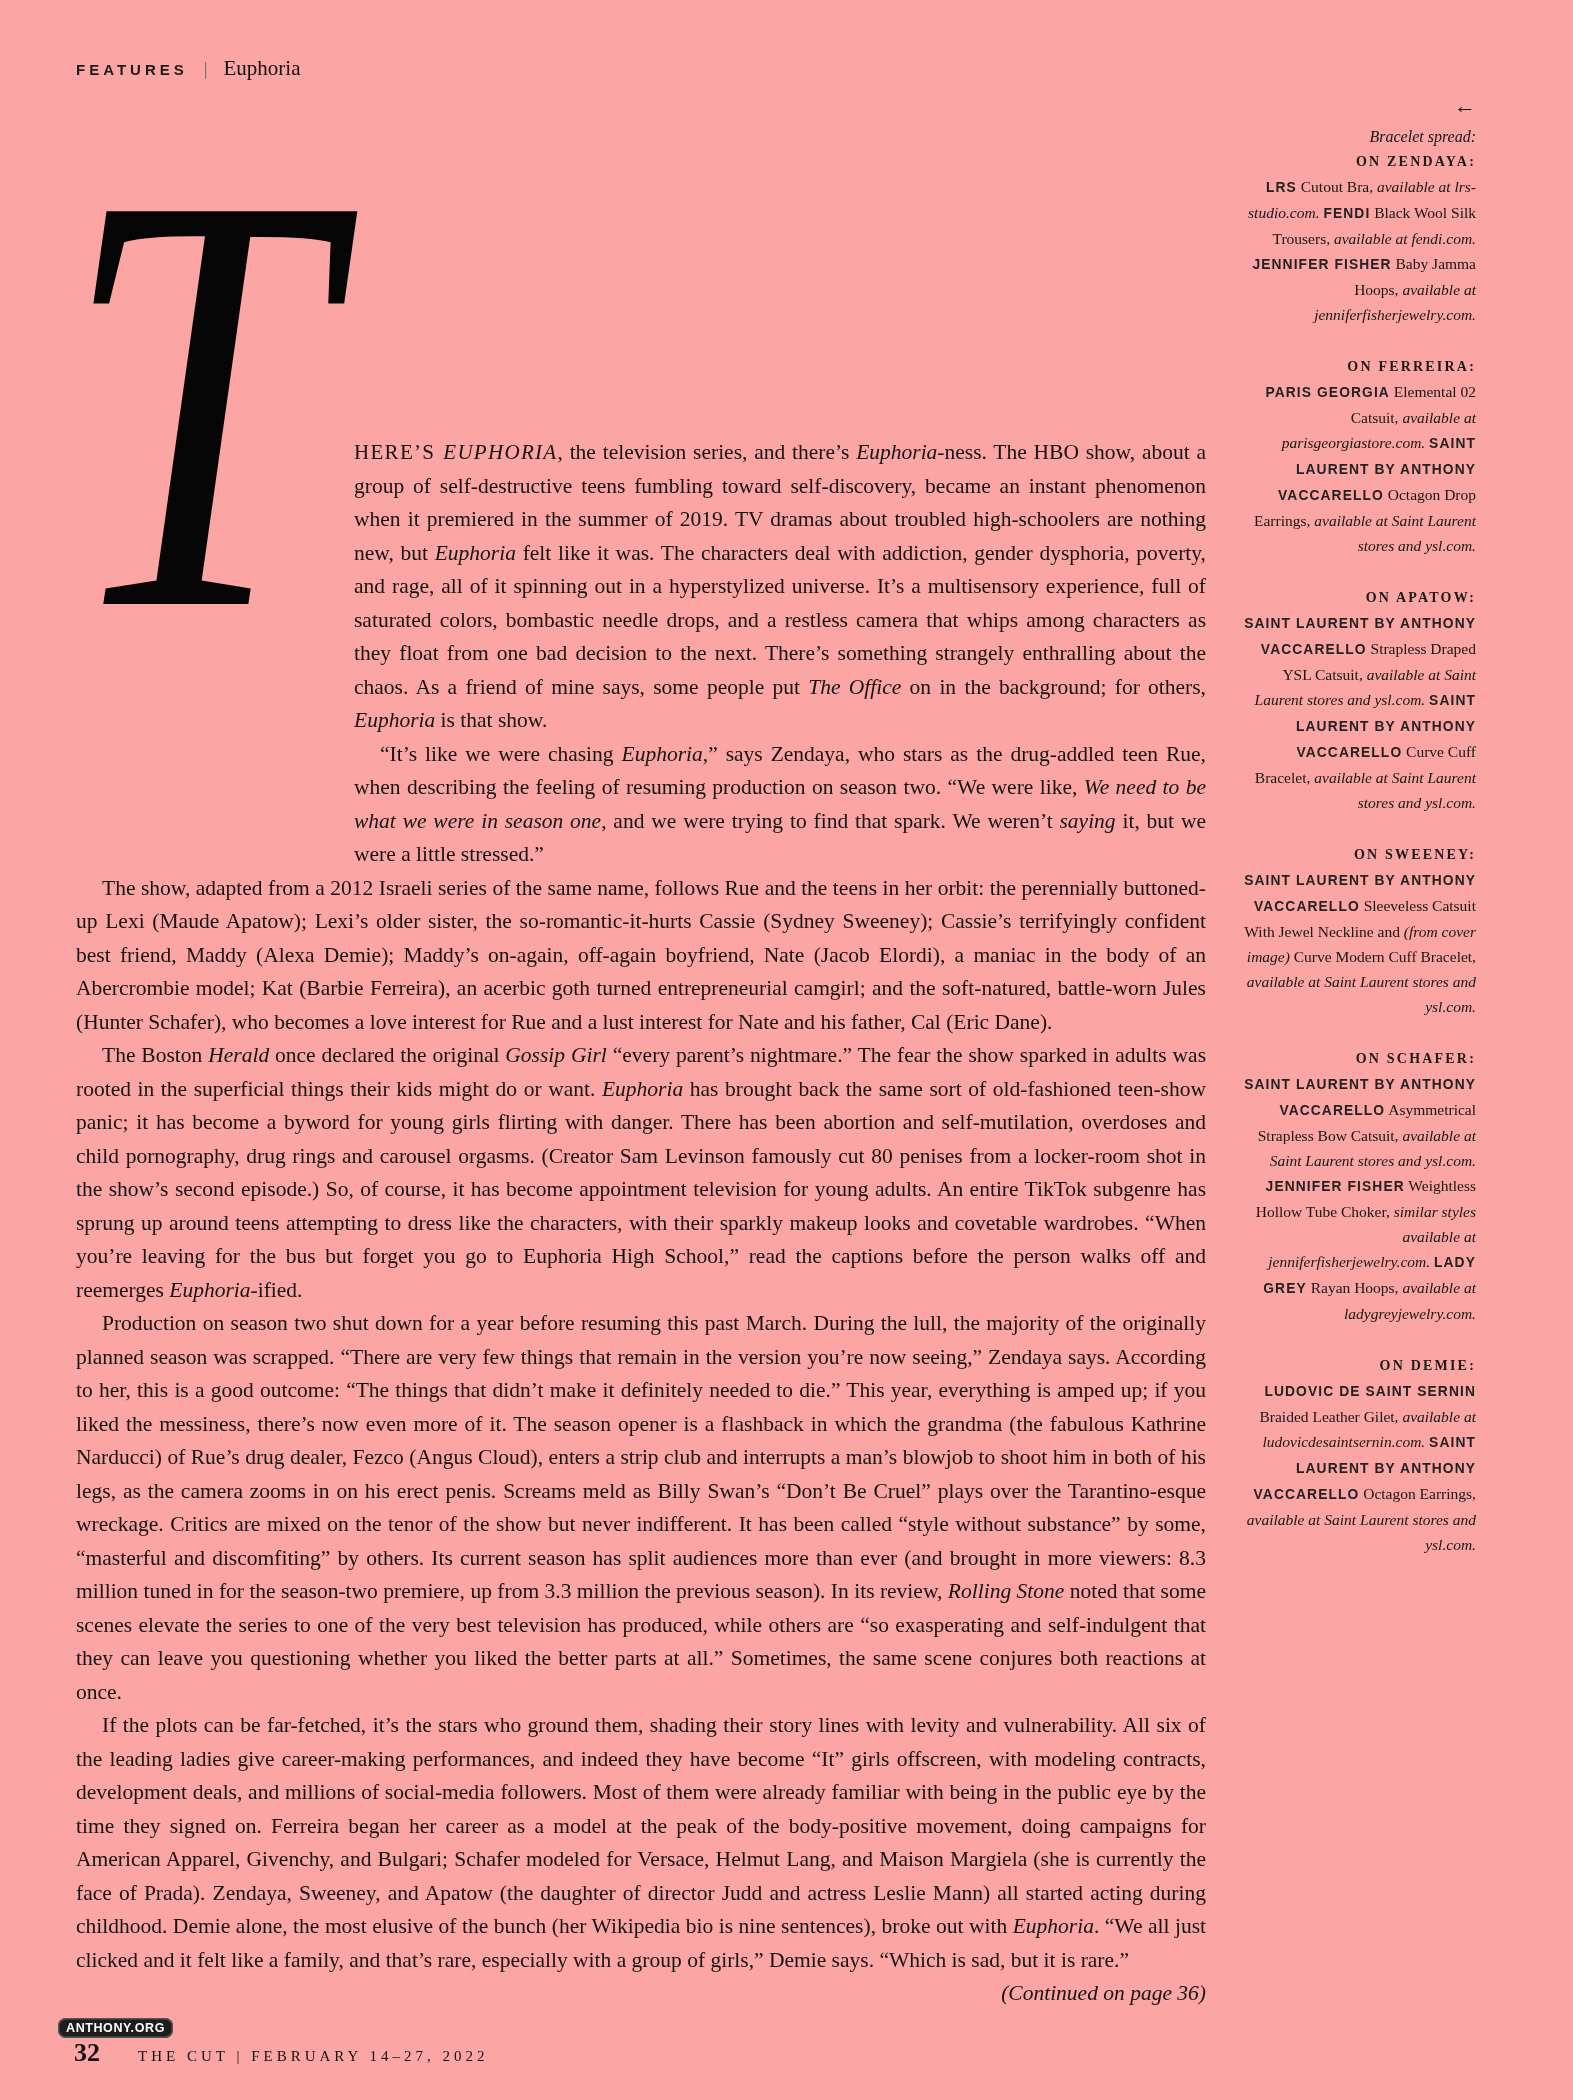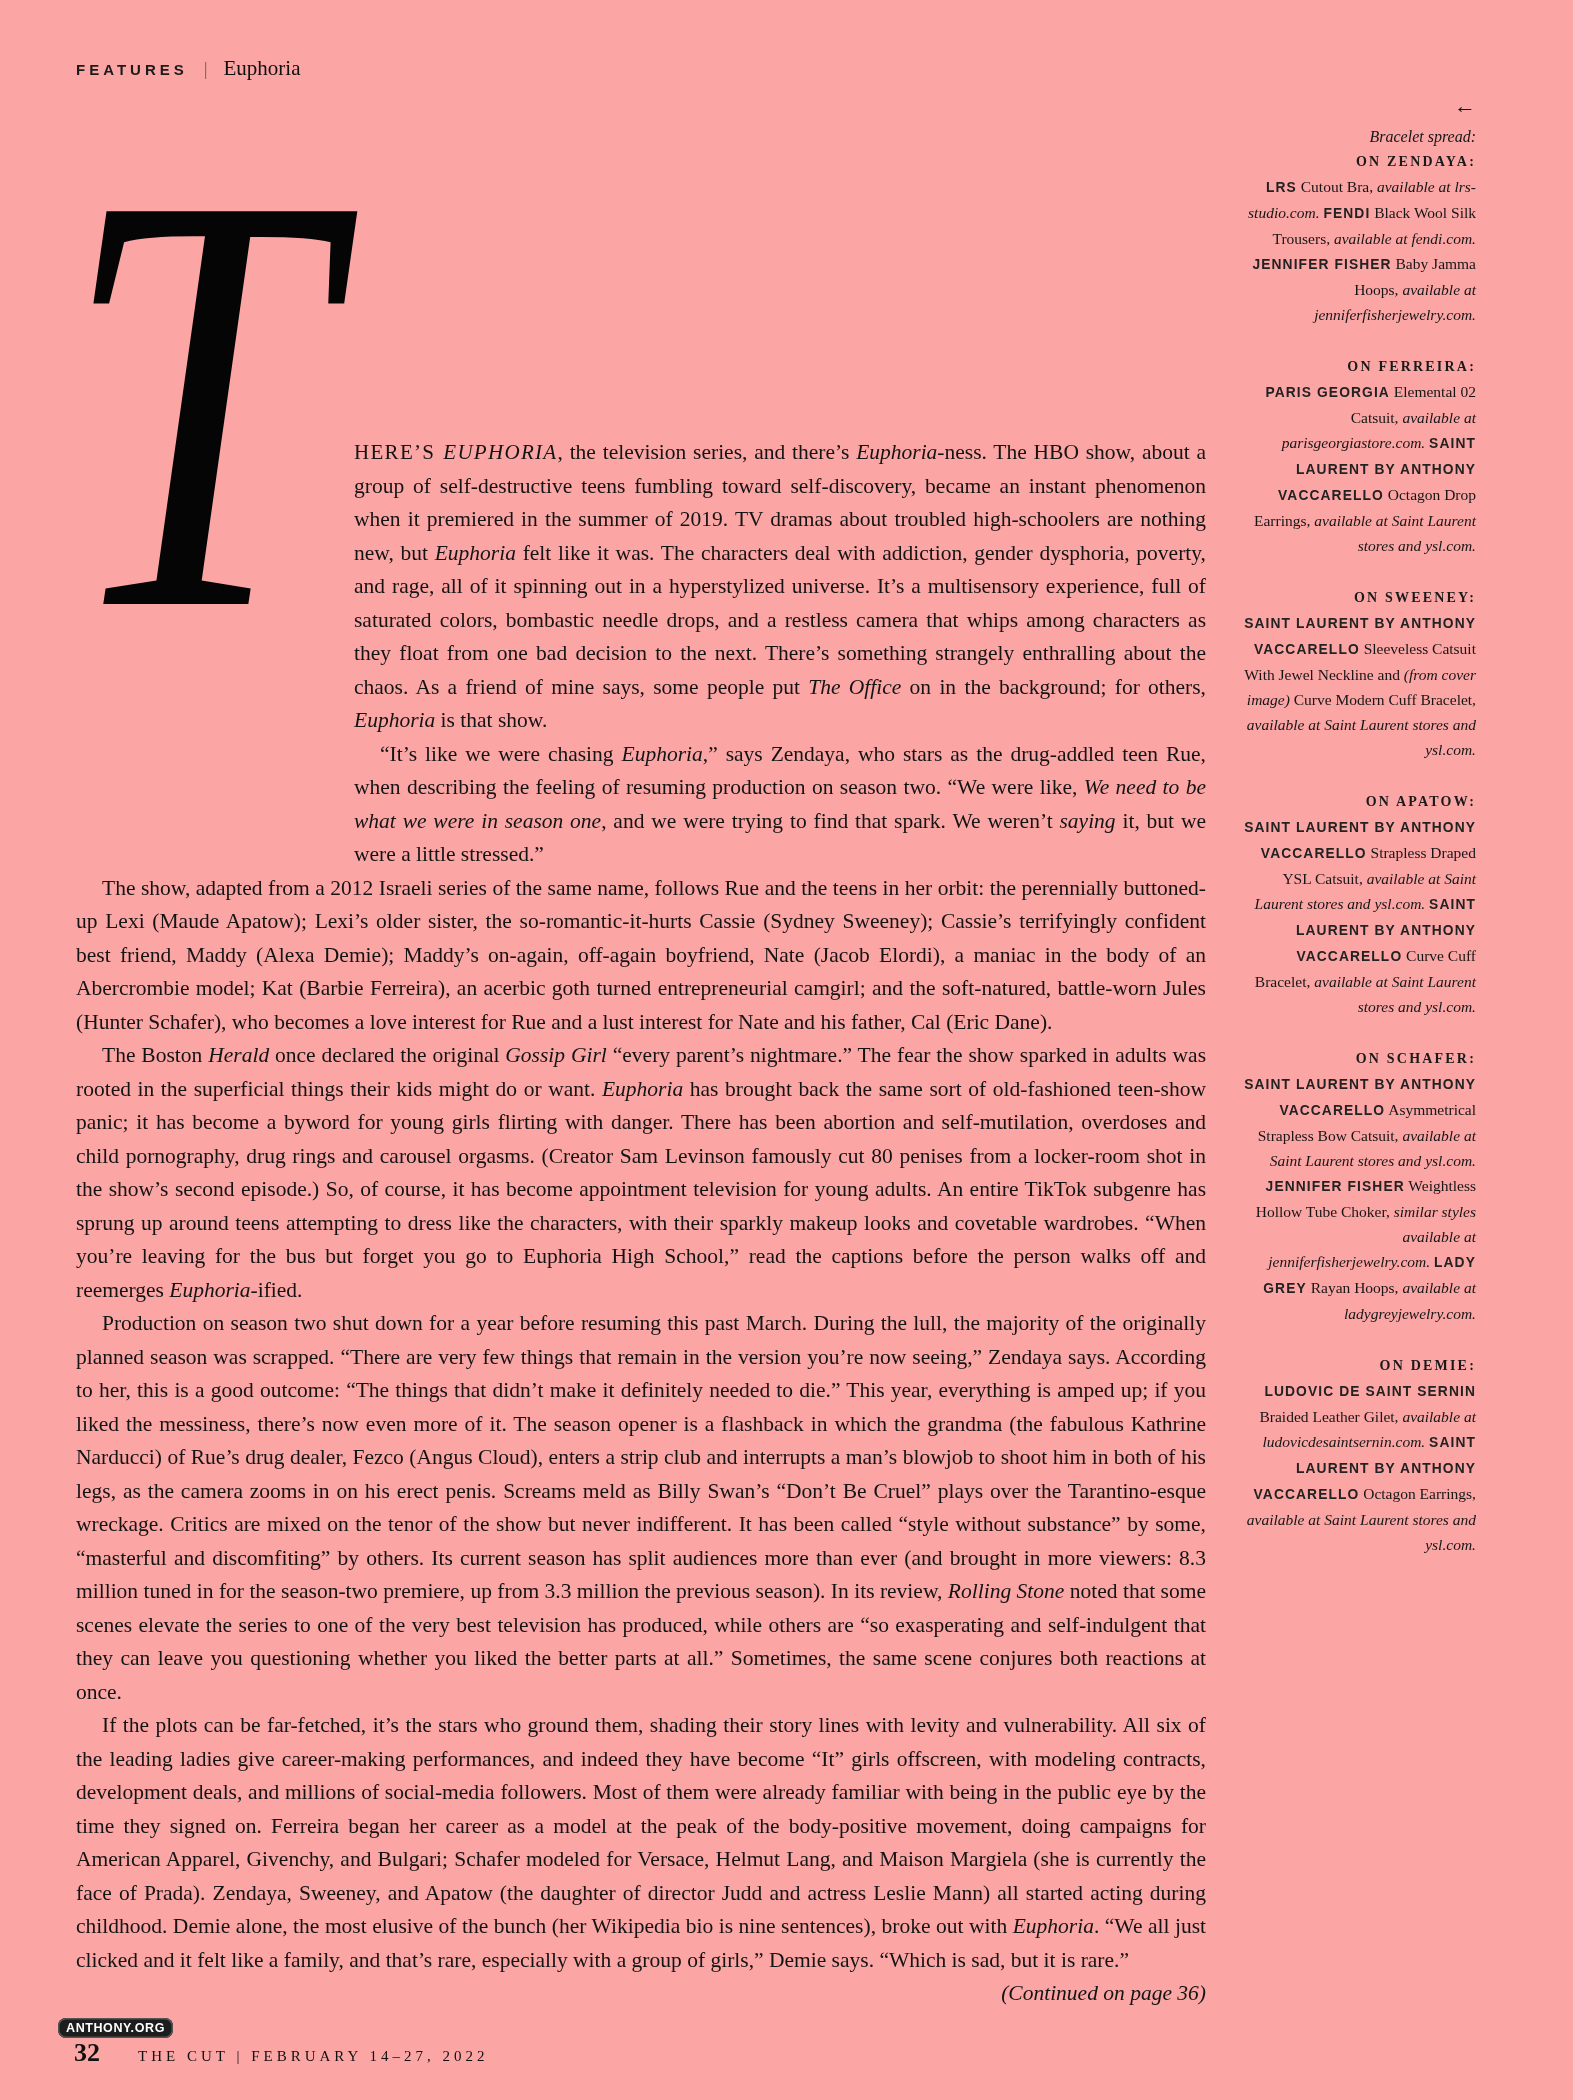--- a/index.html
+++ b/index.html
@@ -79,26 +79,26 @@
   <div class="credit-section">
         <div class="credit-lead">Bracelet spread:</div>
         <div class="credit-header">ON ZENDAYA:</div>
         <div class="credit-body"><span class="brand">LRS</span><span> Cutout Bra, </span><span class="it">available at lrs-studio.com.</span><span> </span><span class="brand">FENDI</span><span> Black Wool Silk Trousers, </span><span class="it">available at fendi.com.</span><span> </span><span class="brand">JENNIFER FISHER</span><span> Baby Jamma Hoops, </span><span class="it">available at jenniferfisherjewelry.com.</span></div>
       </div>
       <div class="credit-section">
         <div class="credit-header">ON FERREIRA:</div>
         <div class="credit-body"><span class="brand">PARIS GEORGIA</span><span> Elemental 02 Catsuit, </span><span class="it">available at parisgeorgiastore.com.</span><span> </span><span class="brand">SAINT LAURENT BY ANTHONY VACCARELLO</span><span> Octagon Drop Earrings, </span><span class="it">available at Saint Laurent stores and ysl.com.</span></div>
       </div>
       <div class="credit-section">
+        <div class="credit-header">ON APATOW:</div>
+        <div class="credit-body"><span class="brand">SAINT LAURENT BY ANTHONY VACCARELLO</span><span> Strapless Draped YSL Catsuit, </span><span class="it">available at Saint Laurent stores and ysl.com.</span><span> </span><span class="brand">SAINT LAURENT BY ANTHONY VACCARELLO</span><span> Curve Cuff Bracelet, </span><span class="it">available at Saint Laurent stores and ysl.com.</span></div>
+      </div>
+      <div class="credit-section">
         <div class="credit-header">ON SWEENEY:</div>
         <div class="credit-body"><span class="brand">SAINT LAURENT BY ANTHONY VACCARELLO</span><span> Sleeveless Catsuit With Jewel Neckline and </span><span class="it">(from cover image)</span><span> Curve Modern Cuff Bracelet, </span><span class="it">available at Saint Laurent stores and ysl.com.</span></div>
-      </div>
-      <div class="credit-section">
-        <div class="credit-header">ON APATOW:</div>
-        <div class="credit-body"><span class="brand">SAINT LAURENT BY ANTHONY VACCARELLO</span><span> Strapless Draped YSL Catsuit, </span><span class="it">available at Saint Laurent stores and ysl.com.</span><span> </span><span class="brand">SAINT LAURENT BY ANTHONY VACCARELLO</span><span> Curve Cuff Bracelet, </span><span class="it">available at Saint Laurent stores and ysl.com.</span></div>
       </div>
       <div class="credit-section">
         <div class="credit-header">ON SCHAFER:</div>
         <div class="credit-body"><span class="brand">SAINT LAURENT BY ANTHONY VACCARELLO</span><span> Asymmetrical Strapless Bow Catsuit, </span><span class="it">available at Saint Laurent stores and ysl.com.</span><span> </span><span class="brand">JENNIFER FISHER</span><span> Weightless Hollow Tube Choker, </span><span class="it">similar styles available at jenniferfisherjewelry.com.</span><span> </span><span class="brand">LADY GREY</span><span> Rayan Hoops, </span><span class="it">available at ladygreyjewelry.com.</span></div>
       </div>
       <div class="credit-section">
         <div class="credit-header">ON DEMIE:</div>
         <div class="credit-body"><span class="brand">LUDOVIC DE SAINT SERNIN</span><span> Braided Leather Gilet, </span><span class="it">available at ludovicdesaintsernin.com.</span><span> </span><span class="brand">SAINT LAURENT BY ANTHONY VACCARELLO</span><span> Octagon Earrings, </span><span class="it">available at Saint Laurent stores and ysl.com.</span></div>
       </div>
     </div>

